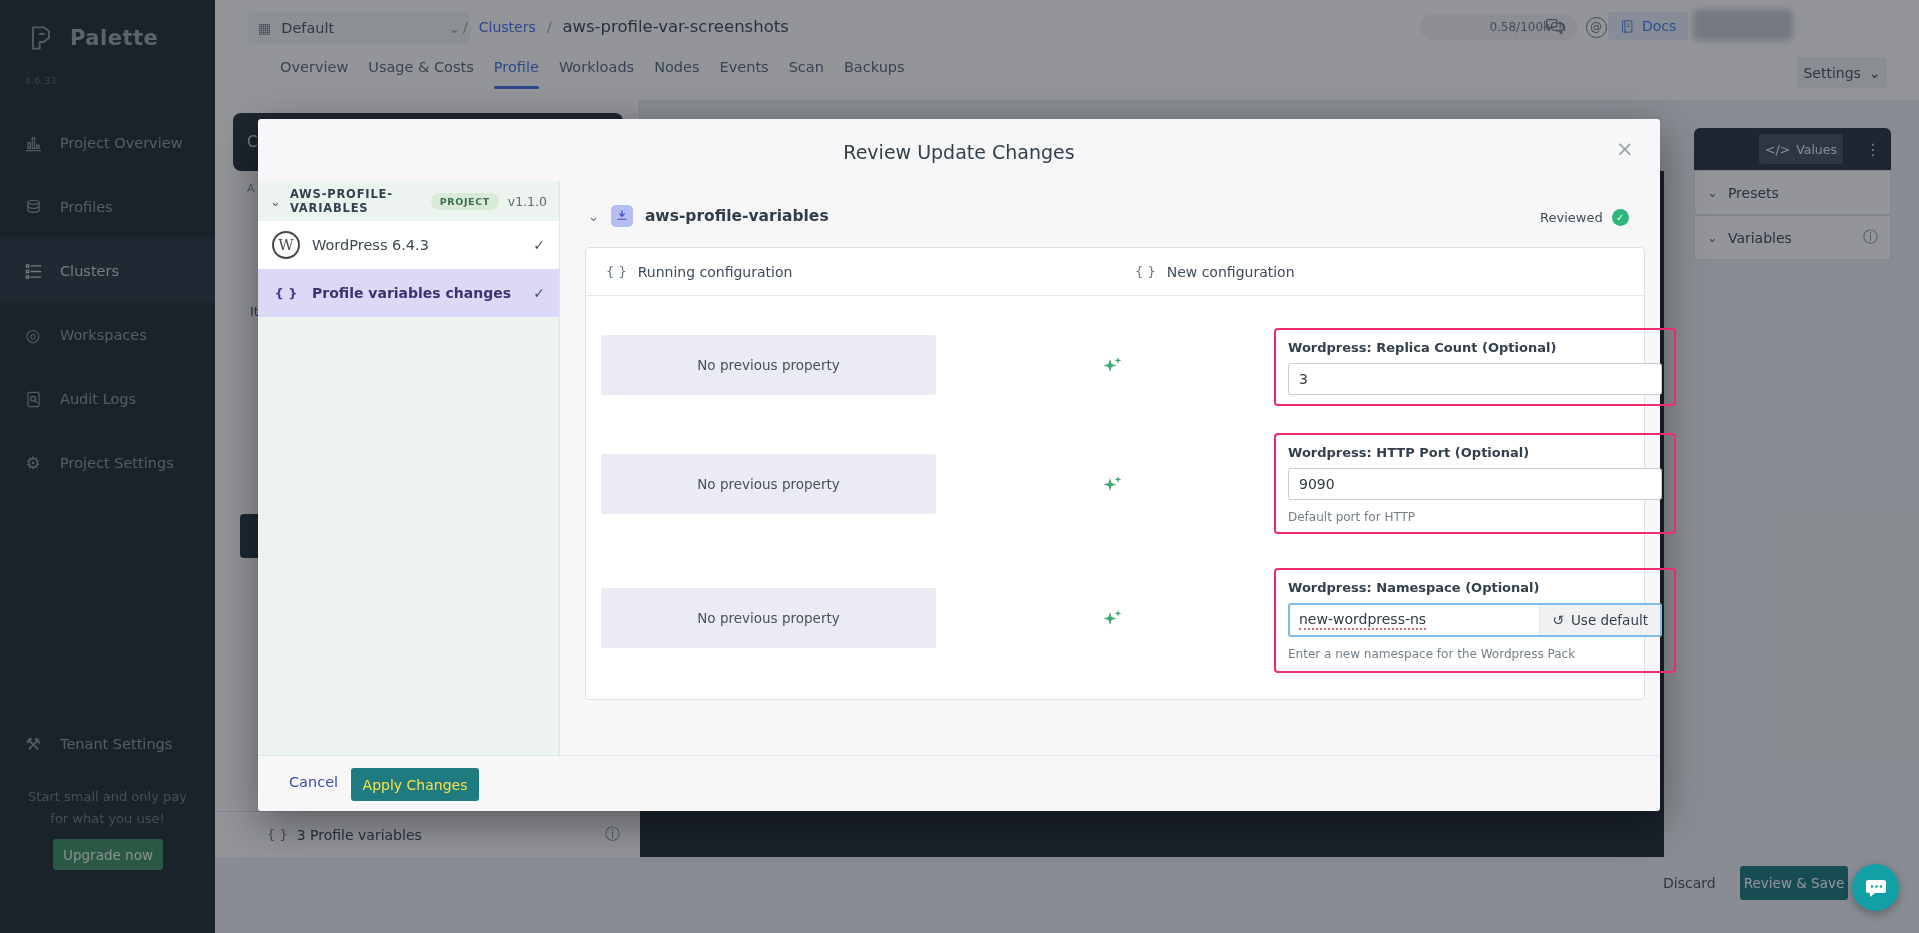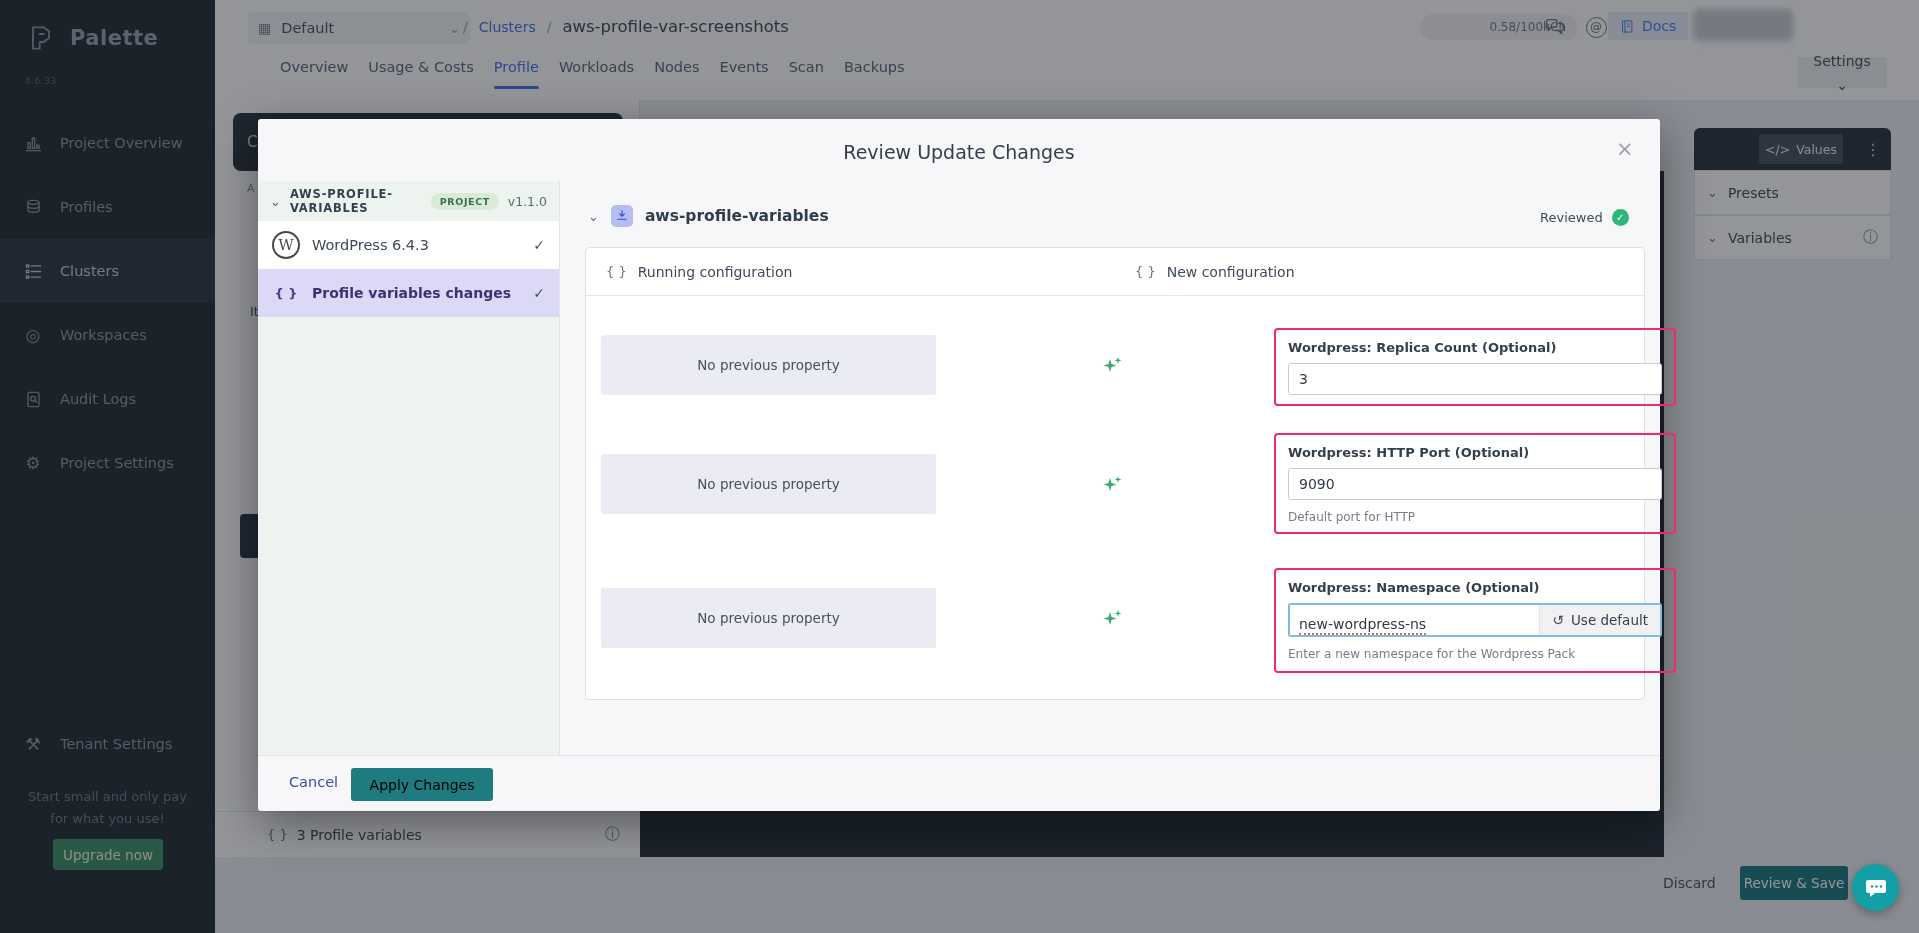--- a/index.html
+++ b/index.html
@@ -38,21 +38,21 @@
   .top-ic { position:absolute; top:14px; width:26px; height:26px; display:flex; align-items:center; justify-content:center; color:#6b7683; cursor:pointer; }
   .top-ic svg { width:22px; height:22px; stroke:#6b7683; fill:none; stroke-width:1.5; stroke-linecap:round; }
   .at-circle { width:21px; height:21px; border:1.5px solid #6b7683; border-radius:50%; font-size:12px; display:flex; align-items:center; justify-content:center; }
   .docs-pill { position:absolute; left:1393px; top:12px; height:28px; padding:0 12px; background:#e9effc; border-radius:4px; display:flex; align-items:center; gap:7px; color:#4880ea; font-size:14px; cursor:pointer; }
   .docs-pill svg { width:15px; height:15px; stroke:#4880ea; fill:none; stroke-width:1.6; }
   .blur-user { position:absolute; left:1478px; top:9px; width:100px; height:32px; background:#c9ccd2; border-radius:6px; filter:blur(3px); }
   .tabs { position:absolute; left:65px; top:59px; display:flex; gap:20px; }
   .tab { font-size:14.5px; color:#5a6a7a; cursor:pointer; position:relative; padding-bottom:14px; }
   .tab.active { color:#4874e8; font-weight:500; }
   .tab.active::after { content:""; position:absolute; left:0; right:0; bottom:0; height:3px; border-radius:2px; background:#4874e8; }
-  .settings-btn { position:absolute; left:1582px; top:57px; width:90px; height:31px; background:#eef0f3; border:none; border-radius:3px; font-family:inherit; font-size:14px; color:#46525f; display:flex; align-items:center; justify-content:center; gap:8px; cursor:pointer;flex-direction:column; }
+  .settings-btn { position:absolute; left:1582px; top:57px; width:90px; height:31px; background:#eef0f3; border:none; border-radius:3px; font-family:inherit; font-size:14px; color:#46525f; display:flex; align-items:center; justify-content:center; gap:8px; cursor:pointer; }
 
   
   .left-panel { position:absolute; left:215px; top:100px; width:425px; height:757px; background:#ffffff; border-right:1px solid #e3e5e9; }
   .dark-frag-header { position:absolute; left:18px; top:13px; width:390px; height:58px; background:#2a333d; border-radius:8px; color:#cfd6dc; font-size:15px; display:flex; align-items:center; padding-left:14px; }
   .frag-a { position:absolute; left:32px; top:82px; font-size:11px; letter-spacing:1px; color:#8a94a0; }
   .frag-b { position:absolute; left:35px; top:204px; font-size:13px; color:#4a5560; }
   .dark-frag-sel { position:absolute; left:25px; top:414px; width:18px; height:44px; background:#2b3744; border-radius:4px 0 0 4px; }
   .pv-row { position:absolute; left:0; top:711px; width:425px; height:46px; border-top:1px solid #e4e6ea; display:flex; align-items:center; background:#fff; }
   .pv-braces { margin-left:52px; font-size:13px; color:#6b7683; }
   .pv-label { margin-left:9px; font-size:14px; color:#3f4b5a; }
@@ -99,27 +99,27 @@
   .col-cell { width:50%; display:flex; align-items:center; gap:11px; padding-left:20px; }
   .col-braces { font-size:13px; color:#6b7683; }
   .col-label { font-size:14px; color:#3f4b5a; }
   .prev-box { position:absolute; left:15px; width:335px; height:60px; background:#ebebf3; border-radius:2px; display:flex; align-items:center; justify-content:center; font-size:13.5px; color:#4a4f5c; }
   .sparkle { position:absolute; left:514px; width:24px; height:24px; }
   .sparkle svg { width:24px; height:24px; fill:#3ca96e; }
   .field-group { position:absolute; left:688px; width:402px; border:2px solid #ee2b6e; border-radius:4px; padding:10px 12px; }
   .f-label { font-size:13px; font-weight:600; color:#333f4c; margin-bottom:8px; }
   .f-input { width:100%; height:32px; border:1px solid #c9ccd3; border-radius:3px; background:#fff; font-family:inherit; font-size:14px; color:#2f3a45; padding:0 10px; }
   .f-helper { margin-top:10px; font-size:12px; color:#747e8a; }
-  .ns-row { height:34px; border:2px solid #7fbce4; border-radius:3px; background:#fff; display:flex; align-items:flex-end; overflow:hidden; }
+  .ns-row { height:34px; border:2px solid #7fbce4; border-radius:3px; background:#fff; display:flex; align-items:center; overflow:hidden; }
   .ns-value { margin-left:9px; font-size:14px; color:#2f3a45; border-bottom:2px dotted #d96a6a; padding-bottom:1px; }
   .use-default { margin-left:auto; height:100%; background:#f1f1f3; border:none; border-left:1px solid #e2e3e7; font-family:inherit; font-size:13.5px; color:#333f4c; display:flex; align-items:center; gap:7px; padding:0 12px; cursor:pointer; }
   .ud-ic { font-size:14px; color:#3f4b5a; }
   .mfoot-div { position:absolute; left:0; top:636px; width:1402px; height:1px; background:#e4e5e9; }
   .cancel-btn { position:absolute; left:31px; top:655px; background:none; border:none; font-family:inherit; font-size:14.5px; font-weight:500; color:#3d4da8; cursor:pointer; }
-  .apply-btn { position:absolute; left:93px; top:649px; width:142px; height:33px; background:#1e7b80; color:#000000; border:none; border-radius:3px; font-family:inherit; font-size:14px; cursor:pointer; }
+  .apply-btn { position:absolute; left:93px; top:649px; width:128px; height:33px; background:#1e7b80; color:#fde047; border:none; border-radius:3px; font-family:inherit; font-size:14px; cursor:pointer; }
 
   .fab { position:absolute; left:1852px; top:864px; width:47px; height:47px; border-radius:50%; background:#12a0a6; border:none; z-index:70; cursor:pointer; box-shadow:0 3px 10px rgba(0,0,0,.3); display:flex; align-items:center; justify-content:center; }
   .fab svg { width:24px; height:24px; fill:#ffffff; }
 </style>
 </head>
 <body>
 
 <div class="screen">
 
   <aside class="sidebar">

